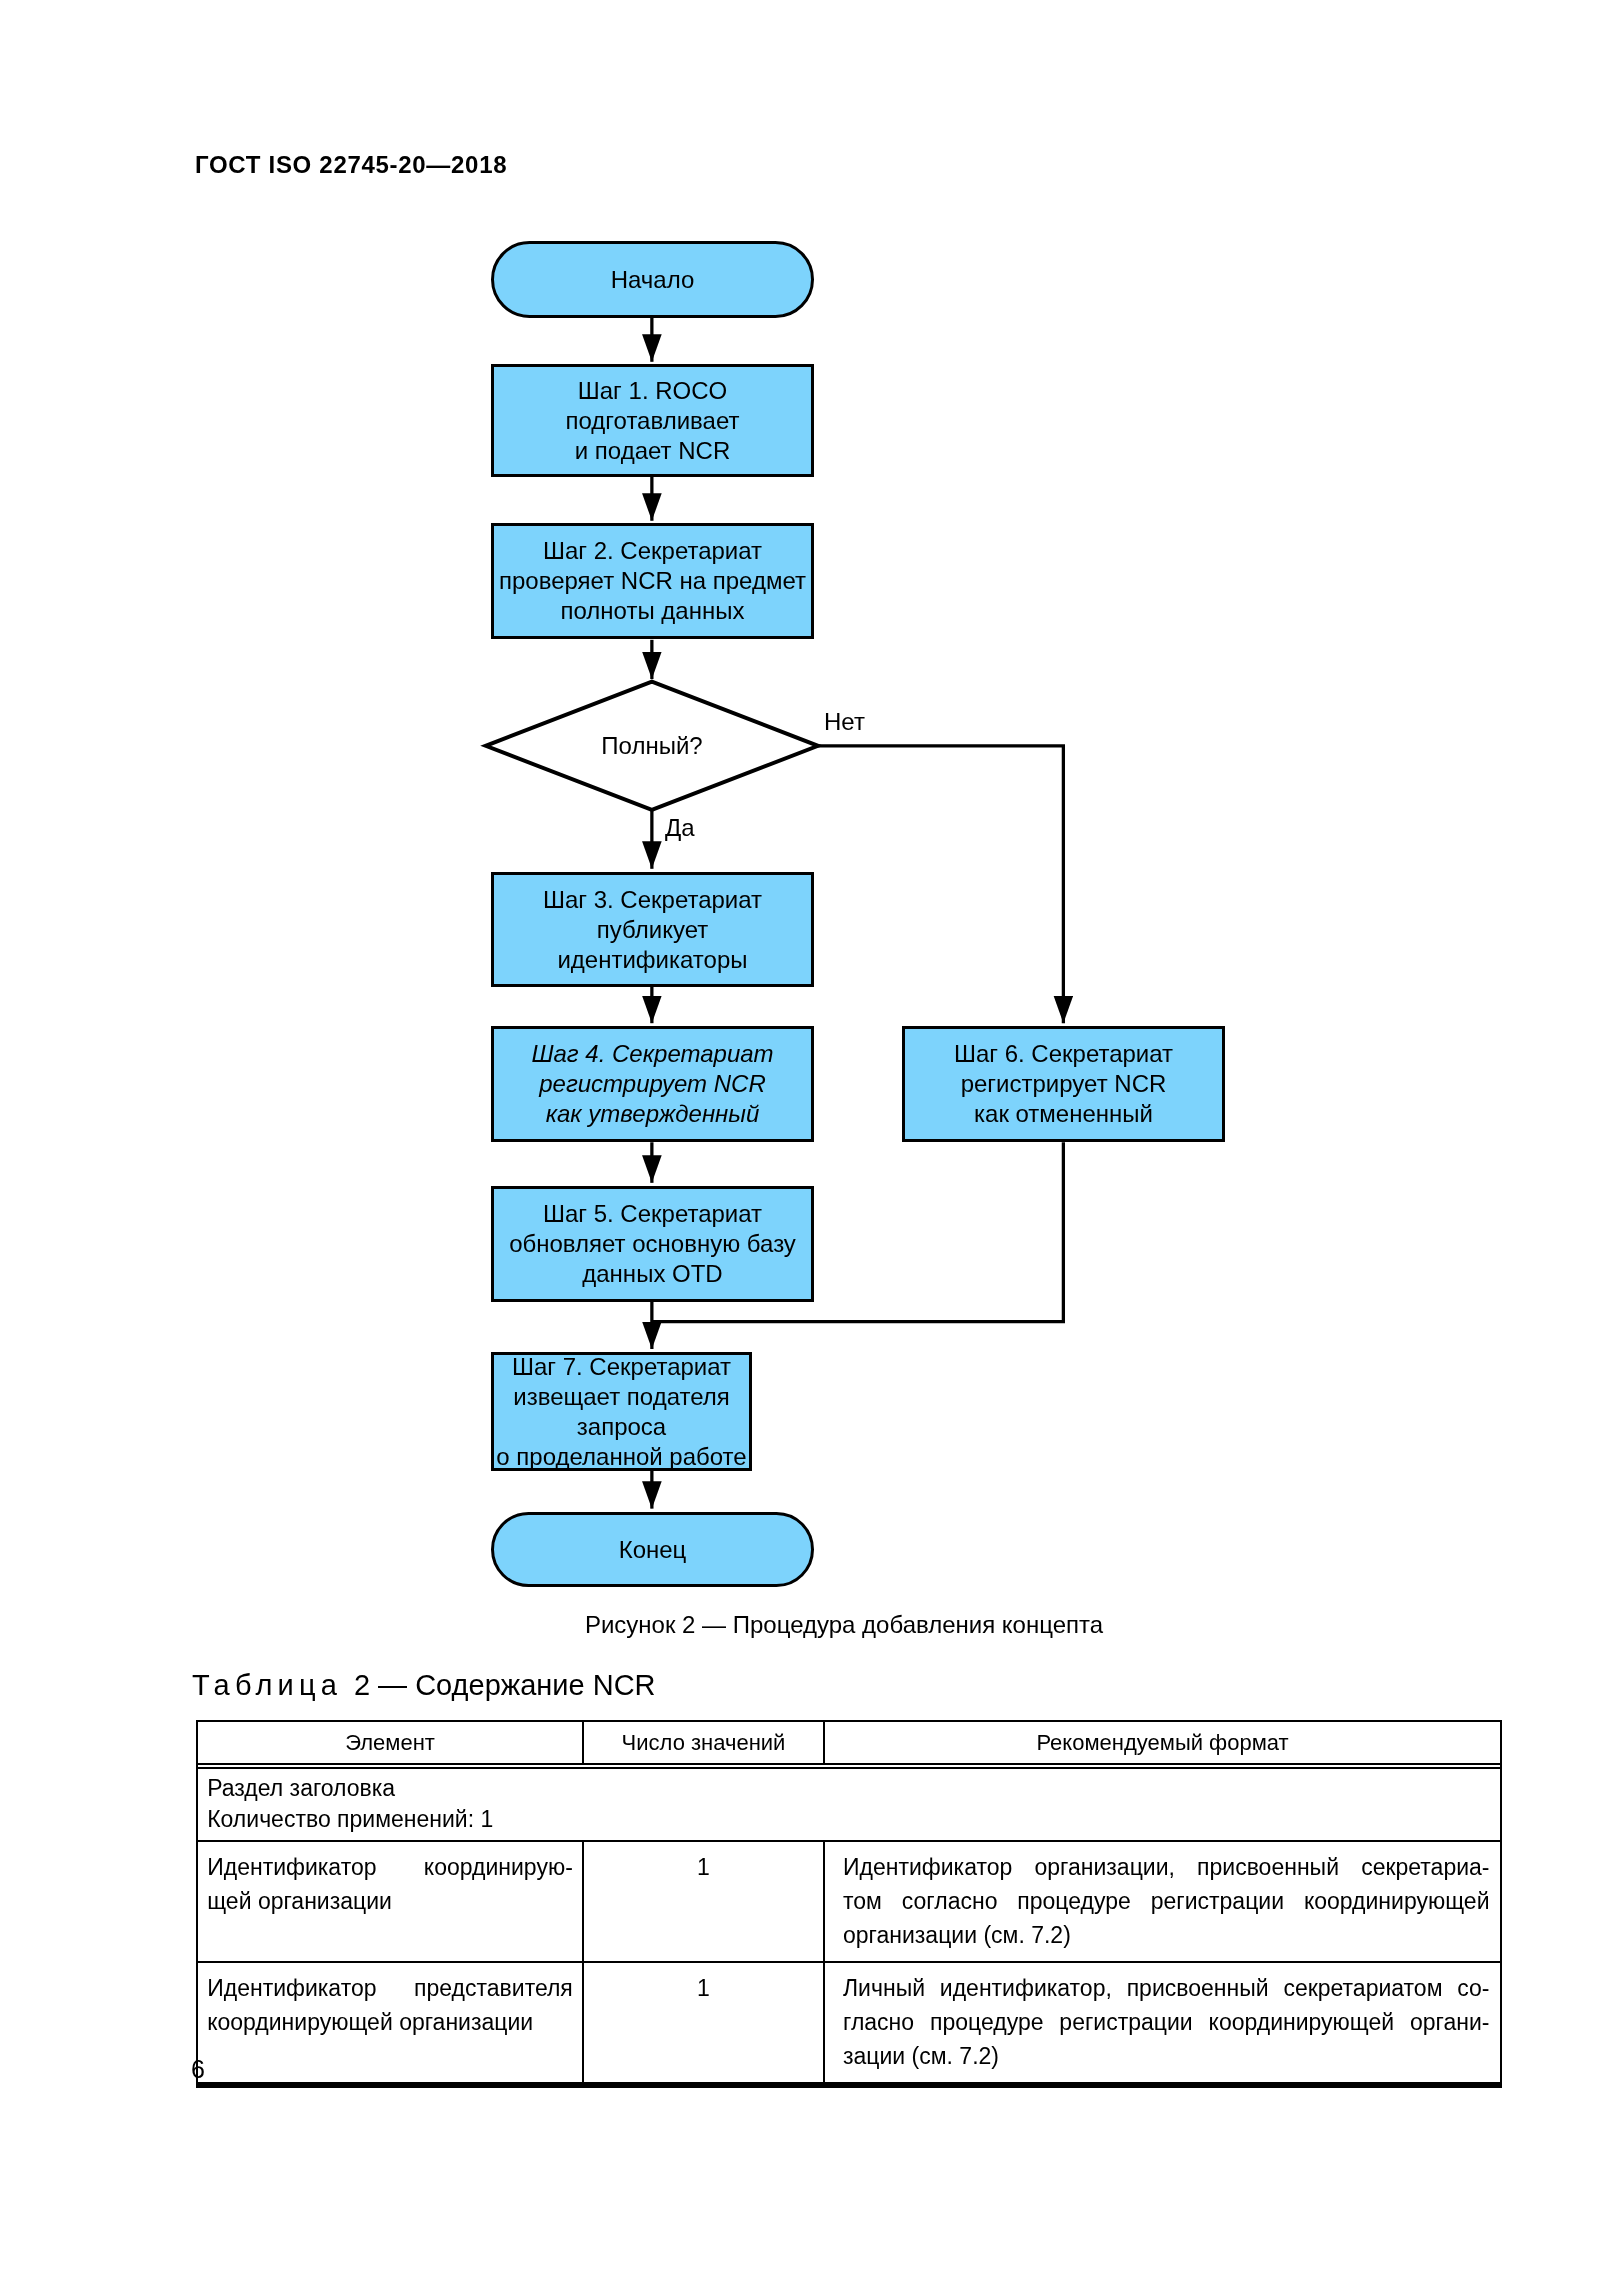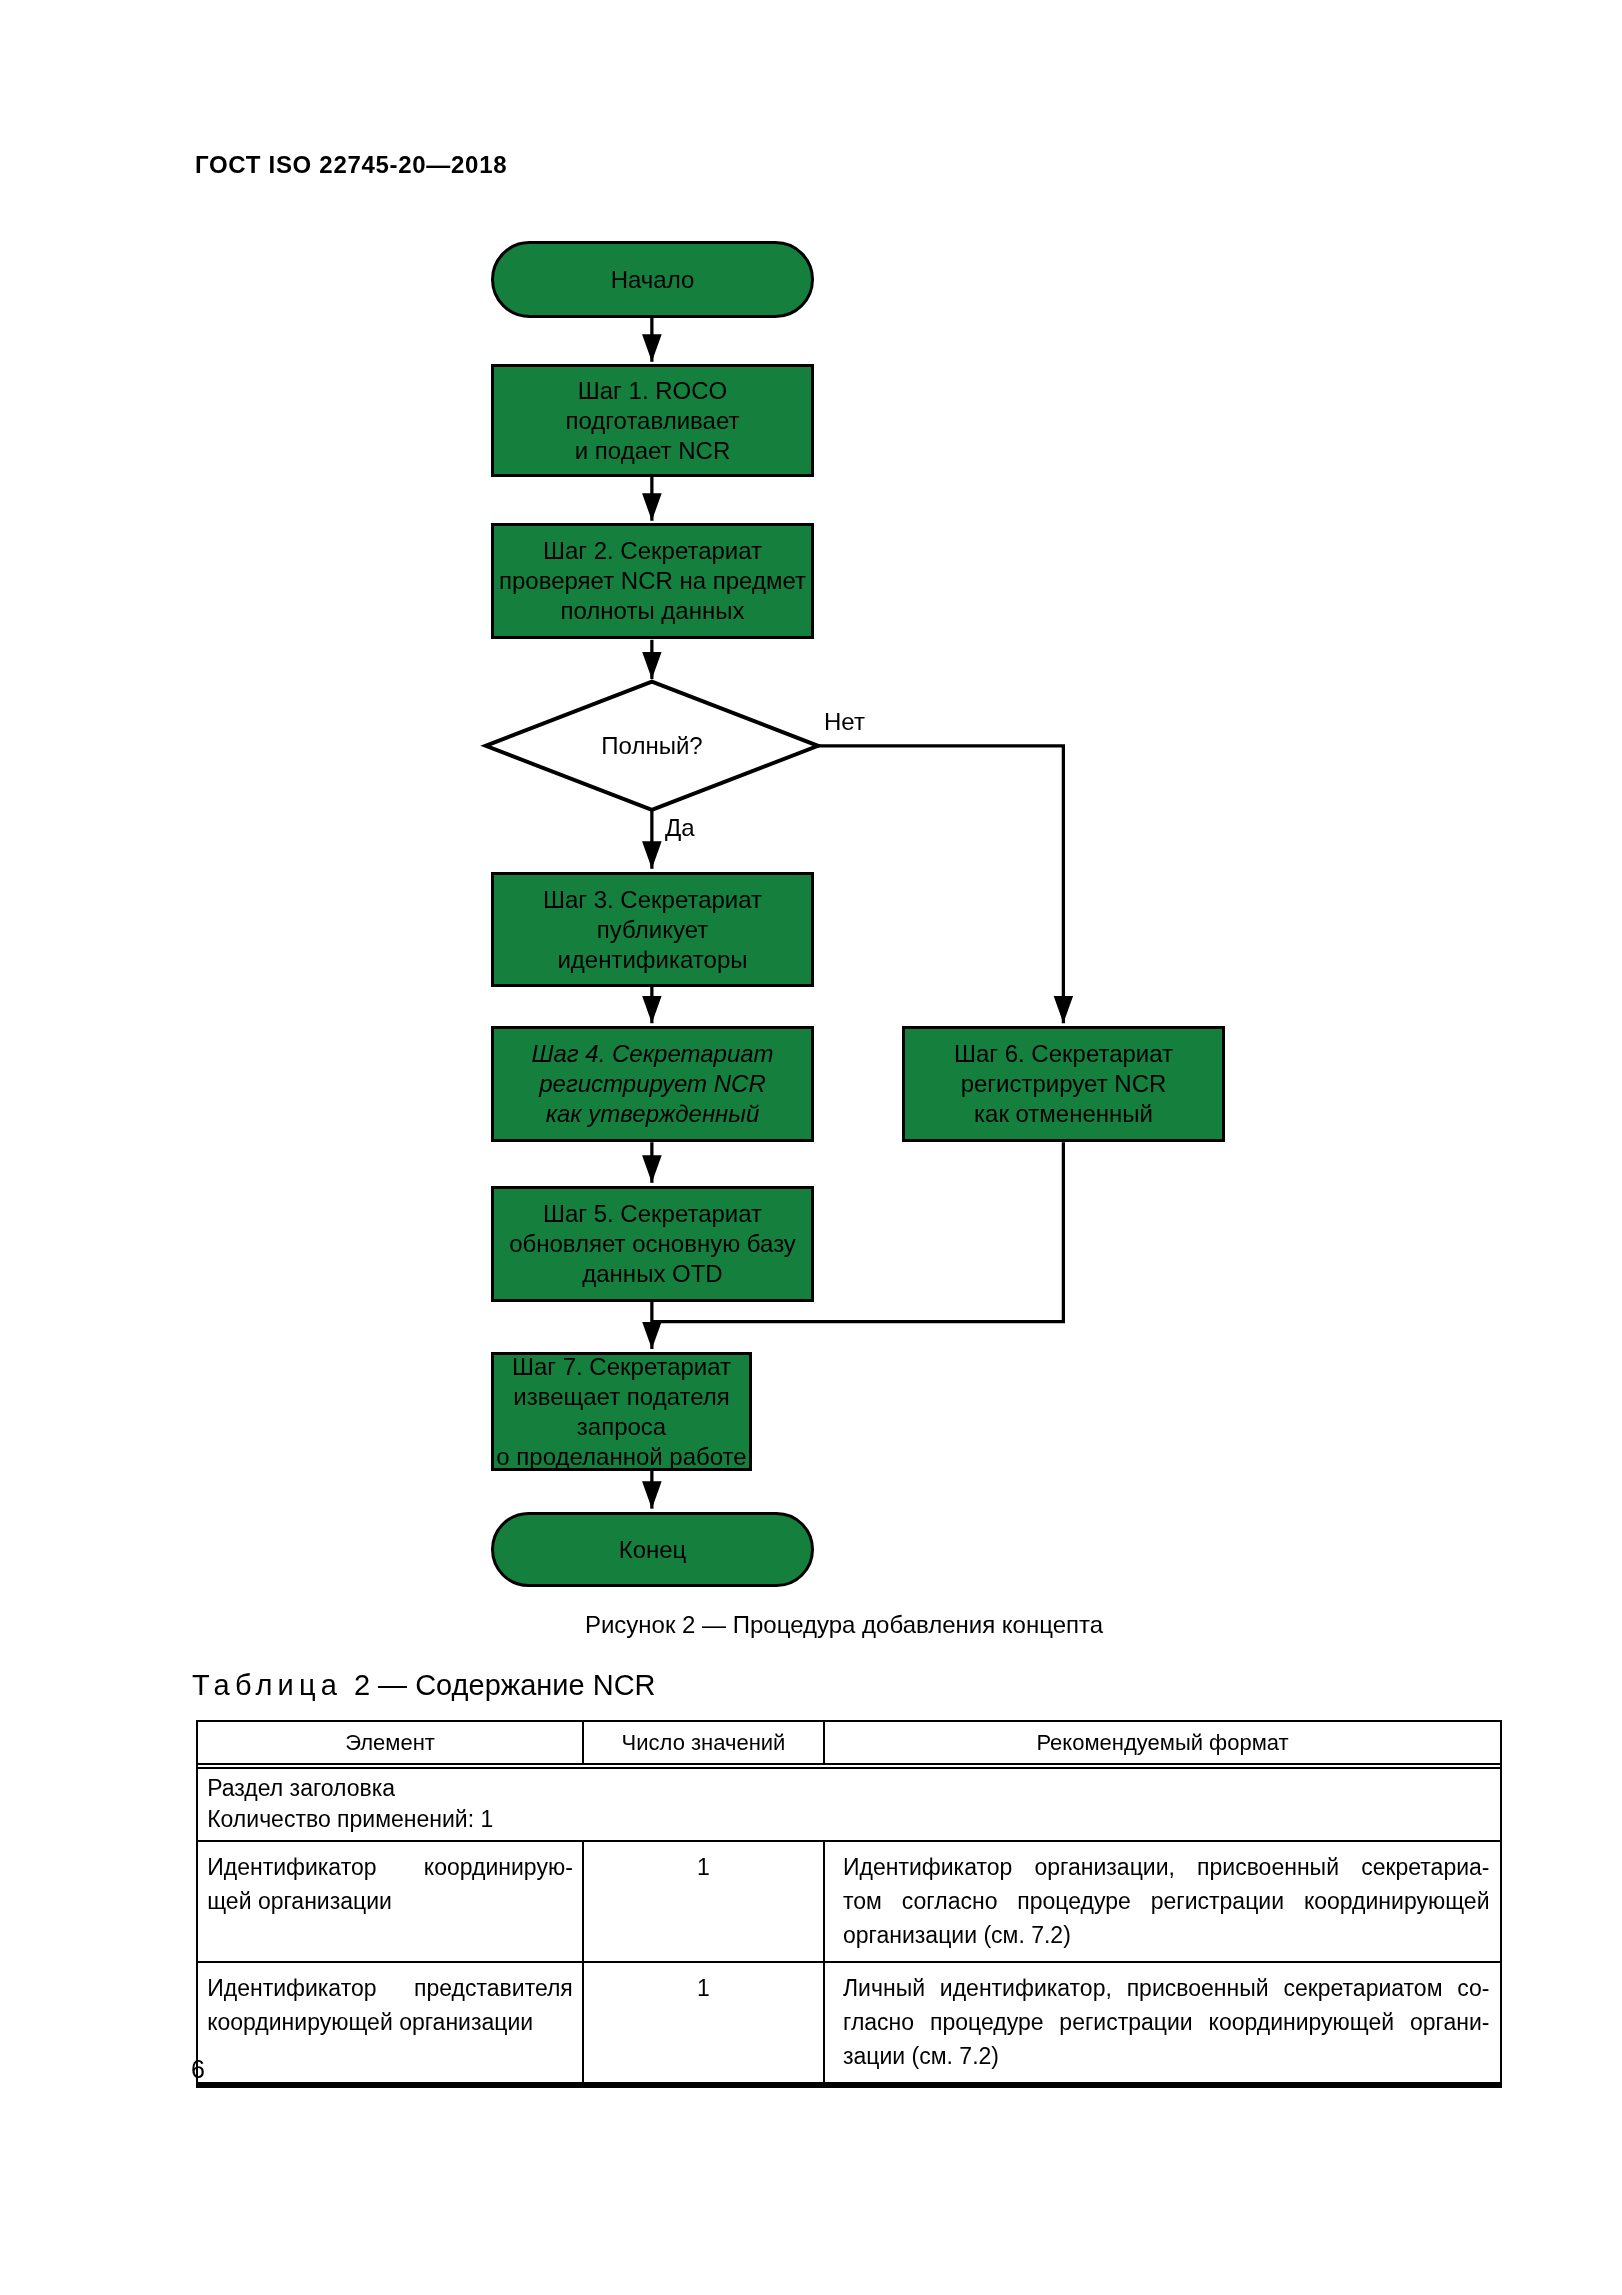--- a/index.html
+++ b/index.html
@@ -12,21 +12,21 @@
     overflow:hidden;
   }
   .doc-header{
     position:absolute;left:195px;top:151px;
     font-size:24px;font-weight:bold;letter-spacing:0.7px;
   }
   
   .fc-svg{position:absolute;left:0;top:0;width:1623px;height:2295px;pointer-events:none;}
   .fc-box{
     position:absolute;box-sizing:border-box;
-    border:3.9px solid #000;background:#15803d;
+    border:3.9px solid #000;background:#7dd3fc;
     display:flex;align-items:center;justify-content:center;
     text-align:center;white-space:pre-line;
     font-size:24px;line-height:30px;
   }
   .terminal{border-radius:41px;}
   .fc-label{position:absolute;font-size:24px;line-height:26px;}
   .decision-text{
     position:absolute;left:491px;top:732px;width:322px;
     text-align:center;font-size:24px;
   }

